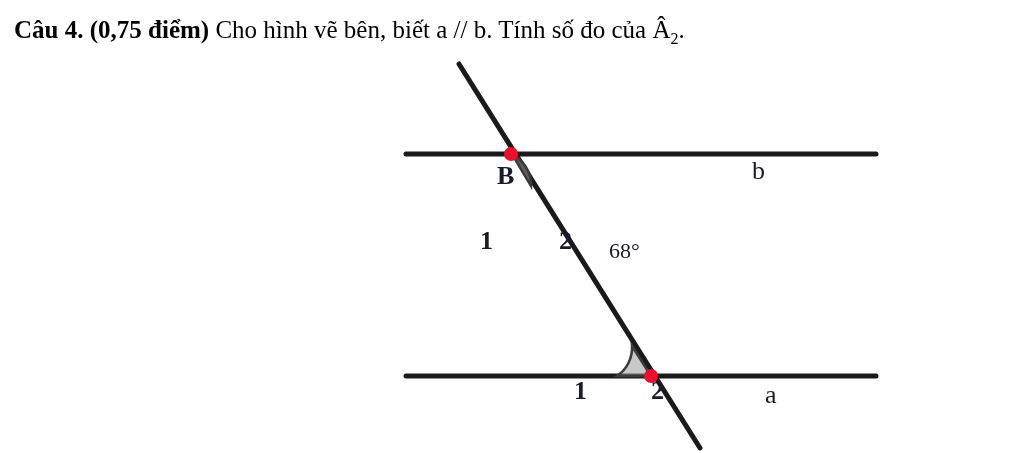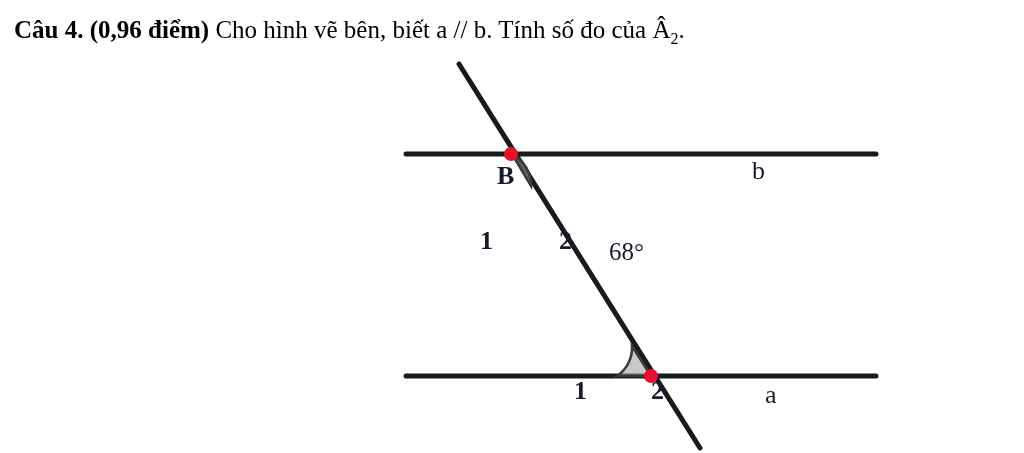--- a/index.html
+++ b/index.html
@@ -48,30 +48,30 @@
   .lbl {
     position: absolute;
     font-family: "Liberation Serif", serif;
     color: #1a1a2e;
     white-space: nowrap;
   }
   .lbl-b-line { left: 752px; top: 100px; font-size: 26px; }
   .lbl-B      { left: 497px; top: 105px; font-size: 26px; font-weight: bold; }
   .lbl-1-top  { left: 480px; top: 170px; font-size: 26px; font-weight: bold; }
   .lbl-2-top  { left: 559px; top: 170px; font-size: 26px; font-weight: bold; }
-  .lbl-68     { left: 609px; top: 182px; font-size: 25px; }
+  .lbl-68     { left: 609px; top: 182px; font-size: 22px; }
   .lbl-1-bot  { left: 574px; top: 320px; font-size: 26px; font-weight: bold; }
   .lbl-2-bot  { left: 651px; top: 320px; font-size: 26px; font-weight: bold; }
   .lbl-a-line { left: 765px; top: 324px; font-size: 26px; }
 </style>
 </head>
 <body>
 
 <div id="question-line">
-  <span class="bold">Câu 4. (0,96 điểm)</span>
+  <span class="bold">Câu 4. (0,75 điểm)</span>
   <span>Cho hình vẽ bên, biết a // b. Tính số đo của</span>
   <span class="hat">Â</span><span class="sub">2</span><span>.</span>
 </div>
 
 <div id="figure">
   <svg width="1024" height="397" viewBox="0 0 1024 397" xmlns="http://www.w3.org/2000/svg">
 
     <line x1="459" y1="8" x2="700" y2="392" stroke="#1a1a1a" stroke-width="5" stroke-linecap="round"></line>
 
     <line x1="406" y1="98" x2="876" y2="98" stroke="#1a1a1a" stroke-width="5" stroke-linecap="round"></line>

